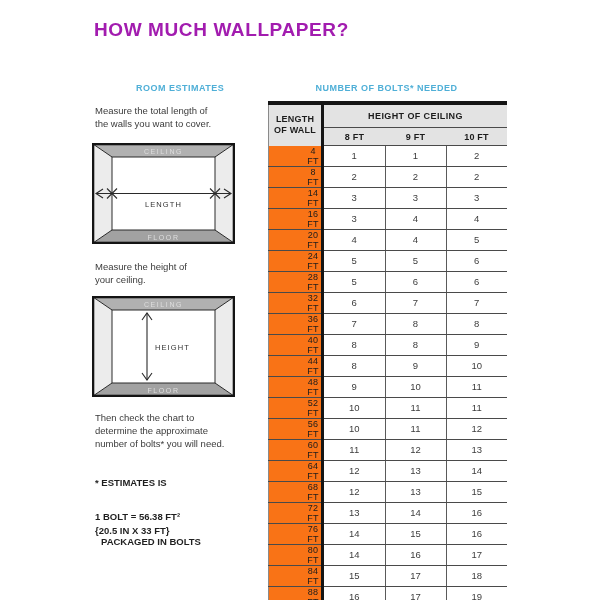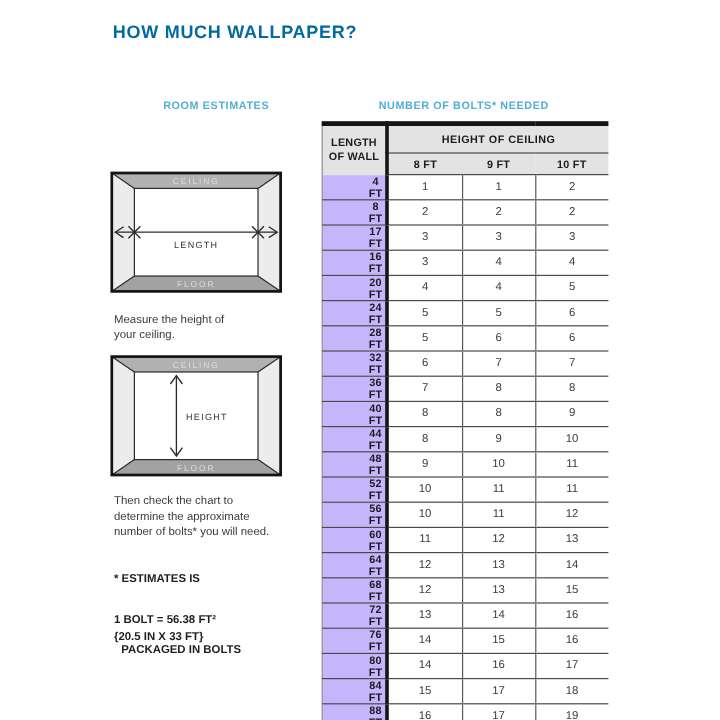--- a/index.html
+++ b/index.html
@@ -5,22 +5,22 @@
   html,body{margin:0;padding:0;background:#fff;}
   .canvas{
     position:relative;width:600px;height:600px;background:#ffffff;overflow:hidden;
     font-family:"Liberation Sans", sans-serif;
   }
   .abs{position:absolute;}
 
   
   .page-title{
     left:94px;top:19px;
-    font-size:15px;font-weight:bold;letter-spacing:0.6px;
-    color:#0369a1;white-space:nowrap;
+    font-size:19px;font-weight:bold;letter-spacing:0.6px;
+    color:#a21caf;white-space:nowrap;
   }
   .section-heading{
     font-size:9px;font-weight:bold;letter-spacing:0.5px;
     color:#4fafd7;white-space:nowrap;
   }
   #room-estimates-heading{left:95px;top:83px;margin-left:41px;}
   #table-heading{left:268px;top:83px;width:237px;text-align:center;}
 
   
   .step-text{
@@ -85,34 +85,36 @@
     background:#e3e3e3;border-bottom:1px solid #4a4a4a;
     font-size:9px;font-weight:bold;color:#1c1c1c;letter-spacing:0.2px;
     height:17px;text-align:center;
   }
   tbody.rows td{
     height:17.4px;text-align:center;vertical-align:middle;
     border-bottom:1px solid #4a4a4a;
     font-size:9.5px;color:#3c3c3c;
   }
   tbody.rows td.row-label{
-    background:#c4b5fd;border-right:3px solid #151515;
-    font-size:9px;font-weight:bold;color:#1c1c1c;letter-spacing:0.2px;padding-left:36px;
+    background:#f97316;border-right:3px solid #151515;
+    font-size:9px;font-weight:normal;color:#1c1c1c;letter-spacing:0.2px;padding-left:36px;
   }
   tbody.rows td.data-cell + td.data-cell{border-left:1px solid #5a5a5a;}
 </style>
 </head>
 <body>
 
 <div class="canvas">
 
   <div class="abs page-title">HOW MUCH WALLPAPER?</div>
 
   <div class="abs section-heading" id="room-estimates-heading">ROOM ESTIMATES</div>
 
+  <div class="abs step-text" id="step1">Measure the total length of
+the walls you want to cover.</div>
 
   <svg class="abs room-svg" id="diagram-length" width="143" height="101" viewBox="0 0 143 101">
     <polygon class="ceil" points="1,1 142,1 123,14 20,14"></polygon>
     <polygon class="floor" points="1,100 20,87 123,87 142,100"></polygon>
     <polygon class="wall" points="1,1 20,14 20,87 1,100"></polygon>
     <polygon class="wall" points="142,1 123,14 123,87 142,100"></polygon>
     <rect class="inner" x="20" y="14" width="103" height="73"></rect>
     <line class="edge" x1="1" y1="1" x2="20" y2="14"></line>
     <line class="edge" x1="142" y1="1" x2="123" y2="14"></line>
     <line class="edge" x1="1" y1="100" x2="20" y2="87"></line>
@@ -193,21 +195,21 @@
             <td class="data-cell">1</td>
             <td class="data-cell">2</td>
           </tr>
           <tr>
             <td class="row-label">8 FT</td>
             <td class="data-cell">2</td>
             <td class="data-cell">2</td>
             <td class="data-cell">2</td>
           </tr>
           <tr>
-            <td class="row-label">17 FT</td>
+            <td class="row-label">14 FT</td>
             <td class="data-cell">3</td>
             <td class="data-cell">3</td>
             <td class="data-cell">3</td>
           </tr>
           <tr>
             <td class="row-label">16 FT</td>
             <td class="data-cell">3</td>
             <td class="data-cell">4</td>
             <td class="data-cell">4</td>
           </tr>

